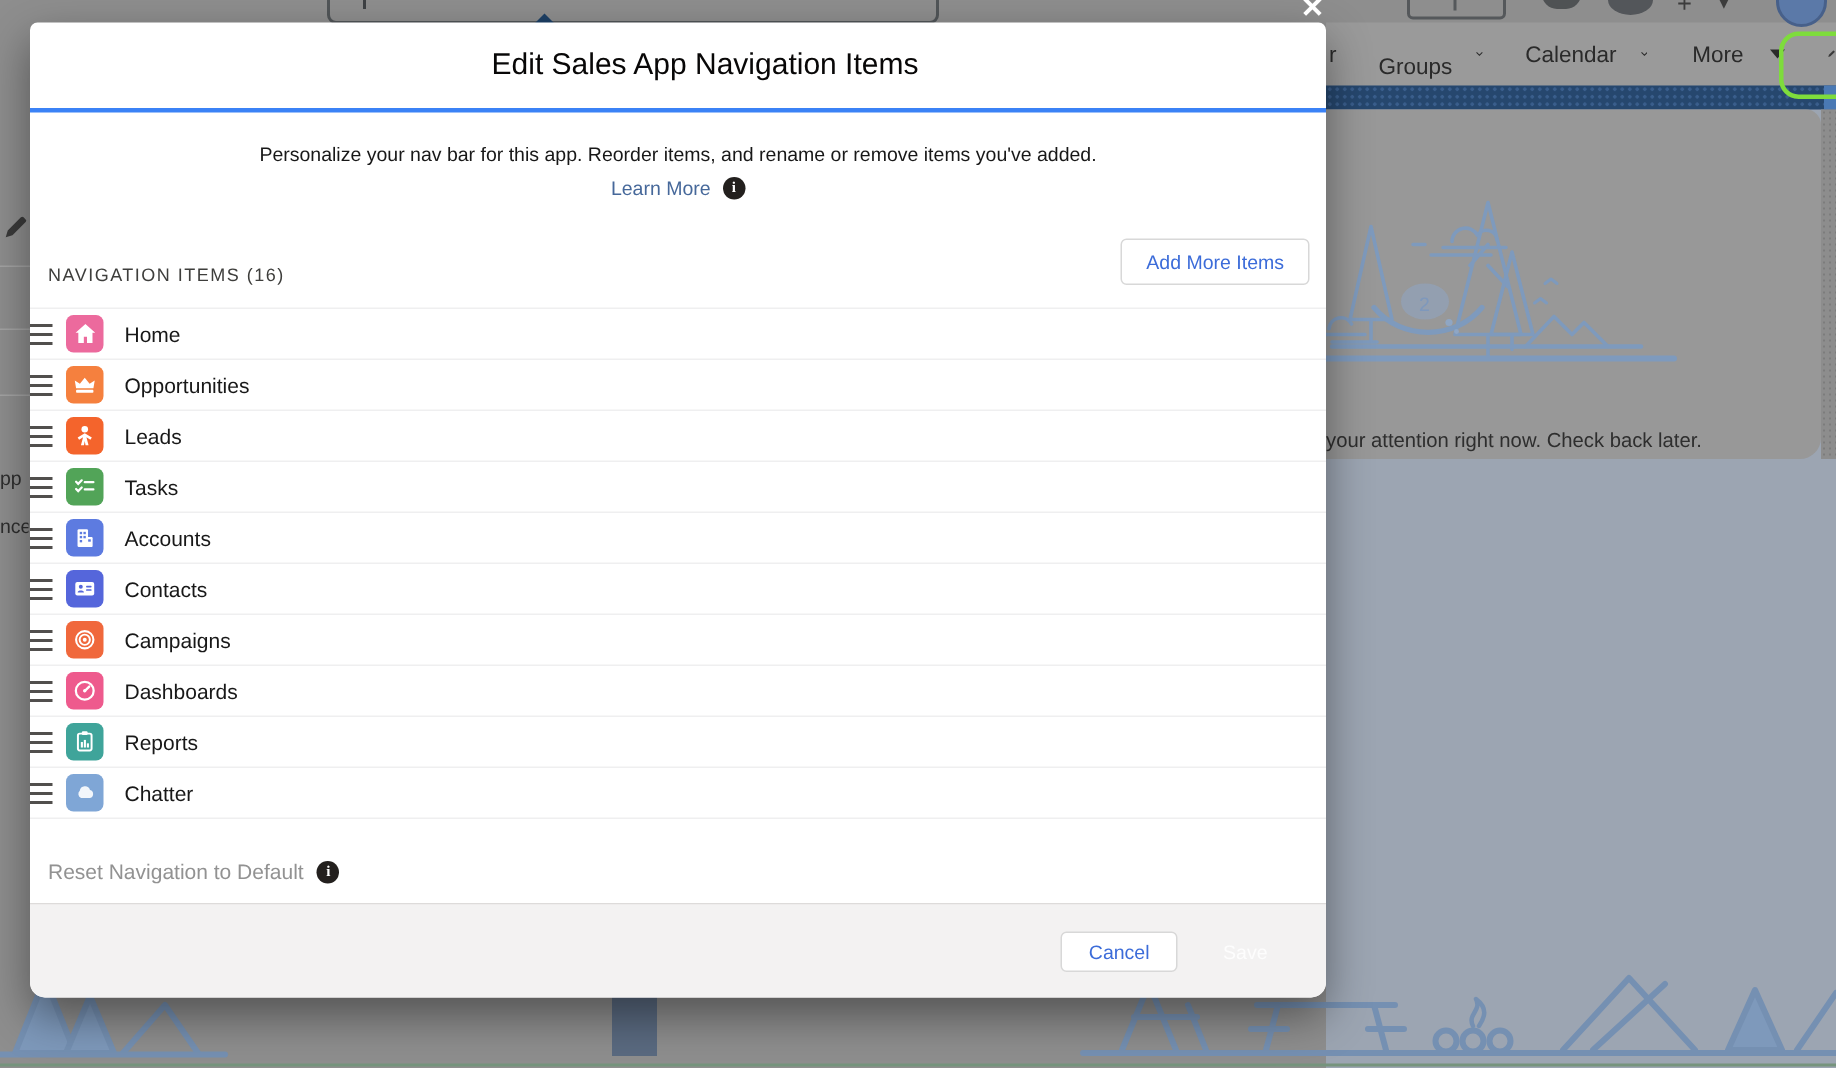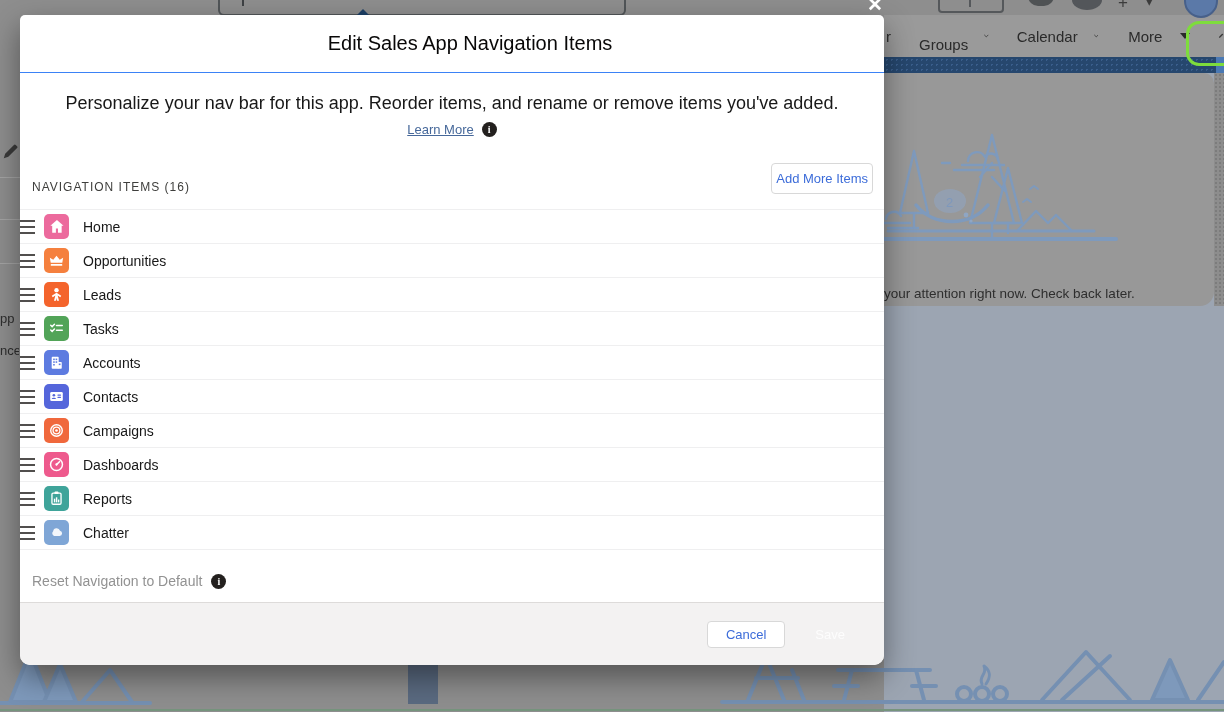--- a/index.html
+++ b/index.html
@@ -49,32 +49,32 @@
   .bg-left-frag{left:0;color:#2E2E2E;font-size:13px;width:19px;overflow:hidden;white-space:nowrap;}
 
   .bg-bottom-art{left:0;top:648px;width:1224px;height:60px;}
   .bg-bottom-bar{left:408px;top:652px;width:30px;height:52px;background:#5A6A80;}
   .bg-bottom-line{left:0;top:709px;width:1224px;height:2px;background:#76947D;}
 
   
   .modal{left:20px;top:15px;width:864px;height:650px;background:#FFFFFF;
     border-radius:5px 5px 10px 10px;box-shadow:0 12px 30px rgba(0,0,0,.42);
     display:flex;flex-direction:column;z-index:4;}
-  .modal-header{height:57px;flex:0 0 auto;border-bottom:1px solid #3b82f6;
+  .modal-header{height:57px;flex:0 0 auto;border-bottom:3px solid #3b82f6;
     display:flex;align-items:center;justify-content:center;padding-left:36px;}
   .modal-title{font-size:20px;color:#080707;}
-  .modal-desc{margin-top:20px;text-align:center;font-size:18px;color:#181818;}
+  .modal-desc{margin-top:20px;text-align:center;font-size:13px;color:#181818;}
   .learnmore-row{margin-top:8px;display:flex;align-items:center;justify-content:center;gap:8px;}
-  .learnmore-link{font-size:13px;color:var(--learn-more-blue,#46689A);text-decoration:underline;cursor:pointer;}
+  .learnmore-link{font-size:13px;color:var(--learn-more-blue,#46689A);cursor:pointer;}
   .info-icon{width:15px;height:15px;border-radius:50%;background:#23201E;color:#fff;
     display:inline-flex;align-items:center;justify-content:center;
     font-size:10px;font-weight:bold;font-family:"Liberation Serif",serif;}
   .section-row{margin-top:26px;padding:0 11px 0 12px;display:flex;align-items:flex-end;justify-content:space-between;}
   .section-label{font-size:12px;color:#3E3E3C;letter-spacing:1px;}
-  .add-items-btn{height:31px;padding:0 4px;background:#fff;border:1px solid #D8D8D8;border-radius:4px;
+  .add-items-btn{height:31px;padding:0 16px;background:#fff;border:1px solid #D8D8D8;border-radius:4px;
     color:var(--link-blue,#3C6CD9);font-size:13px;font-family:inherit;cursor:pointer;}
   .nav-list{margin-top:15px;height:356px;overflow:hidden;border-top:1px solid #EFEFF0;}
   .nav-row{height:34px;box-sizing:border-box;display:flex;align-items:center;
     border-bottom:1px solid #EFEFF0;background:#fff;}
   .drag-handle{width:15px;height:14px;margin-right:9px;cursor:grab;
     background:repeating-linear-gradient(to bottom,#514F4D 0 2px,transparent 2px 6px);}
   .icon-tile{width:25px;height:25px;border-radius:5px;margin-right:14px;flex:0 0 auto;
     display:flex;align-items:center;justify-content:center;}
   .nav-row-label{font-size:14px;color:#181818;}
   .reset-row{height:42px;display:flex;align-items:center;gap:9px;padding-left:12px;}

